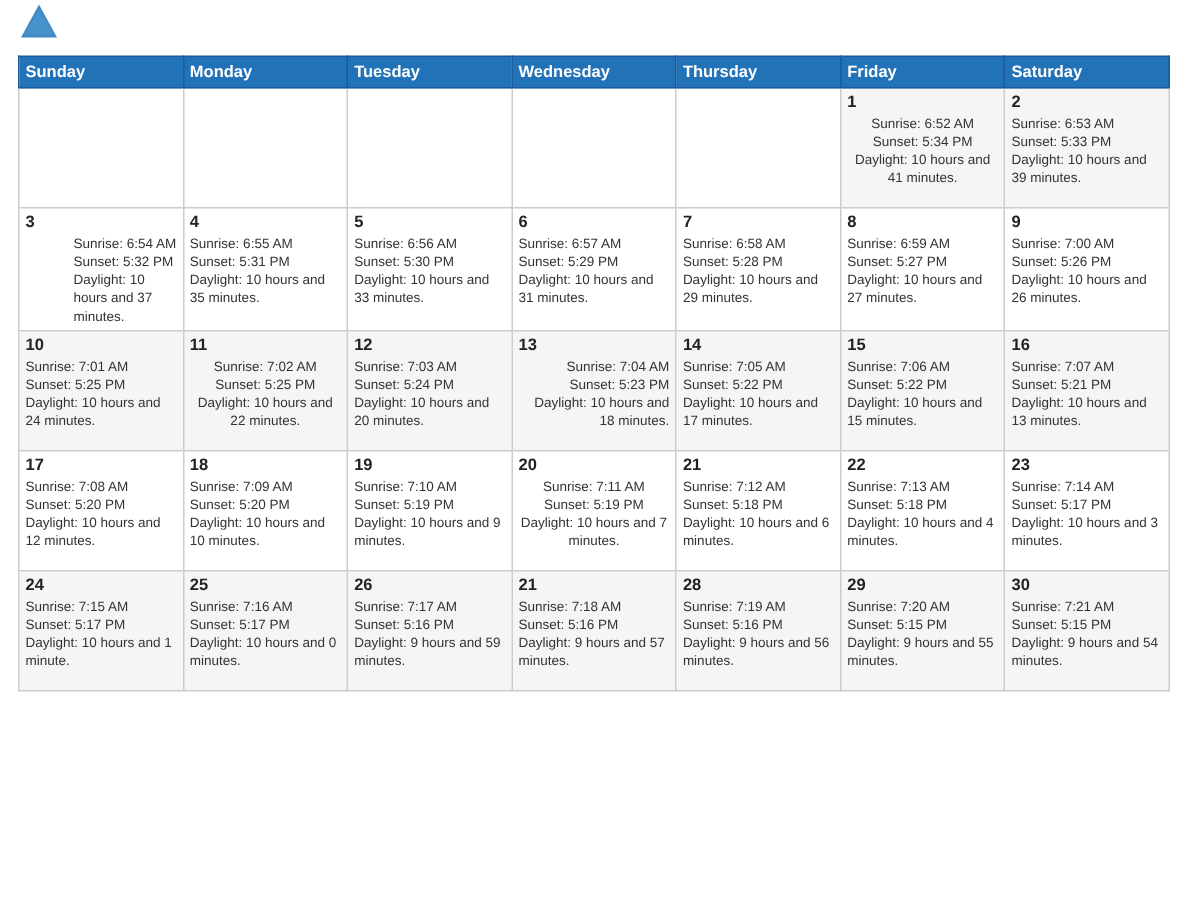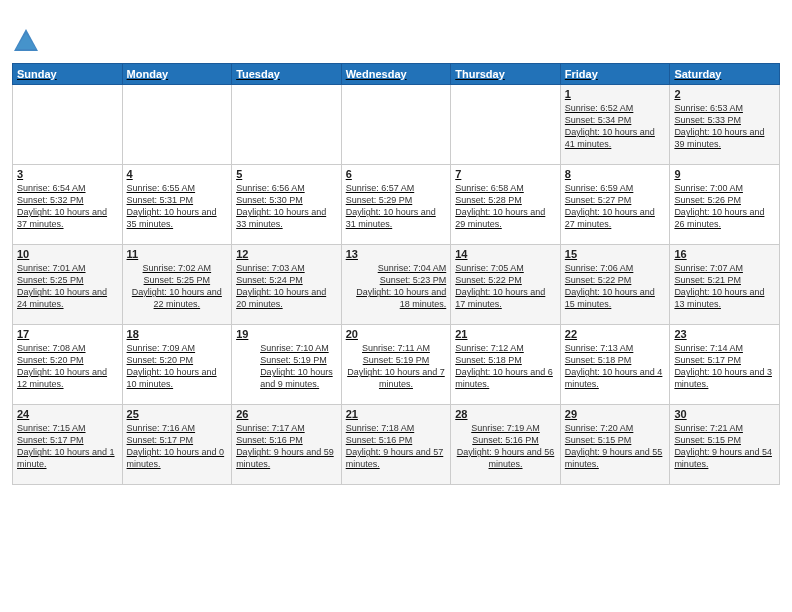--- a/index.html
+++ b/index.html
@@ -6,22 +6,21 @@
     body {
       font-family: Arial, sans-serif;
       background: #fff;
       width: 792px;
       height: 612px;
       overflow: hidden;
     }
     .page {
       width: 792px;
       height: 440px;
-      padding: 27px 12px;
-      text-decoration: underline;
+      padding: 1px 12px;
     }
     .header {
       display: flex;
       justify-content: space-between;
       align-items: flex-start;
       margin-bottom: 8px;
     }
     .logo {
       display: flex;
       align-items: center;
@@ -130,35 +129,35 @@
     </thead>
     <tbody id="calendar-body">
         <tr>
           <td class="empty-cell"></td>
           <td class="empty-cell"></td>
           <td class="empty-cell"></td>
           <td class="empty-cell"></td>
           <td class="empty-cell"></td>
           <td>
             <span class="day-number">1</span>
-            <div class="day-info" style="white-space: pre-line;">Sunrise: 6:52 AM
+            <div class="day-info" style="white-space: pre-line; text-align: center;">Sunrise: 6:52 AM
 Sunset: 5:34 PM
 Daylight: 10 hours and 41 minutes.</div>
           </td>
           <td>
             <span class="day-number">2</span>
             <div class="day-info" style="white-space: pre-line;">Sunrise: 6:53 AM
 Sunset: 5:33 PM
 Daylight: 10 hours and 39 minutes.</div>
           </td>
         </tr>
         <tr>
           <td>
             <span class="day-number">3</span>
-            <div class="day-info" style="white-space: pre-line;">Sunrise: 6:54 AM
+            <div class="day-info" style="white-space: pre-line; margin-left: 32px;">Sunrise: 6:54 AM
 Sunset: 5:32 PM
 Daylight: 10 hours and 37 minutes.</div>
           </td>
           <td>
             <span class="day-number">4</span>
             <div class="day-info" style="white-space: pre-line;">Sunrise: 6:55 AM
 Sunset: 5:31 PM
 Daylight: 10 hours and 35 minutes.</div>
           </td>
           <td>
@@ -244,21 +243,21 @@
 Daylight: 10 hours and 12 minutes.</div>
           </td>
           <td>
             <span class="day-number">18</span>
             <div class="day-info" style="white-space: pre-line;">Sunrise: 7:09 AM
 Sunset: 5:20 PM
 Daylight: 10 hours and 10 minutes.</div>
           </td>
           <td>
             <span class="day-number">19</span>
-            <div class="day-info" style="white-space: pre-line; margin-left: 24px;">Sunrise: 7:10 AM
+            <div class="day-info" style="white-space: pre-line;">Sunrise: 7:10 AM
 Sunset: 5:19 PM
 Daylight: 10 hours and 9 minutes.</div>
           </td>
           <td>
             <span class="day-number">20</span>
             <div class="day-info" style="white-space: pre-line; text-align: center;">Sunrise: 7:11 AM
 Sunset: 5:19 PM
 Daylight: 10 hours and 7 minutes.</div>
           </td>
           <td>
@@ -300,21 +299,21 @@
 Daylight: 9 hours and 59 minutes.</div>
           </td>
           <td>
             <span class="day-number">21</span>
             <div class="day-info" style="white-space: pre-line;">Sunrise: 7:18 AM
 Sunset: 5:16 PM
 Daylight: 9 hours and 57 minutes.</div>
           </td>
           <td>
             <span class="day-number">28</span>
-            <div class="day-info" style="white-space: pre-line; text-align: center;">Sunrise: 7:19 AM
+            <div class="day-info" style="white-space: pre-line;">Sunrise: 7:19 AM
 Sunset: 5:16 PM
 Daylight: 9 hours and 56 minutes.</div>
           </td>
           <td>
             <span class="day-number">29</span>
             <div class="day-info" style="white-space: pre-line;">Sunrise: 7:20 AM
 Sunset: 5:15 PM
 Daylight: 9 hours and 55 minutes.</div>
           </td>
           <td>

